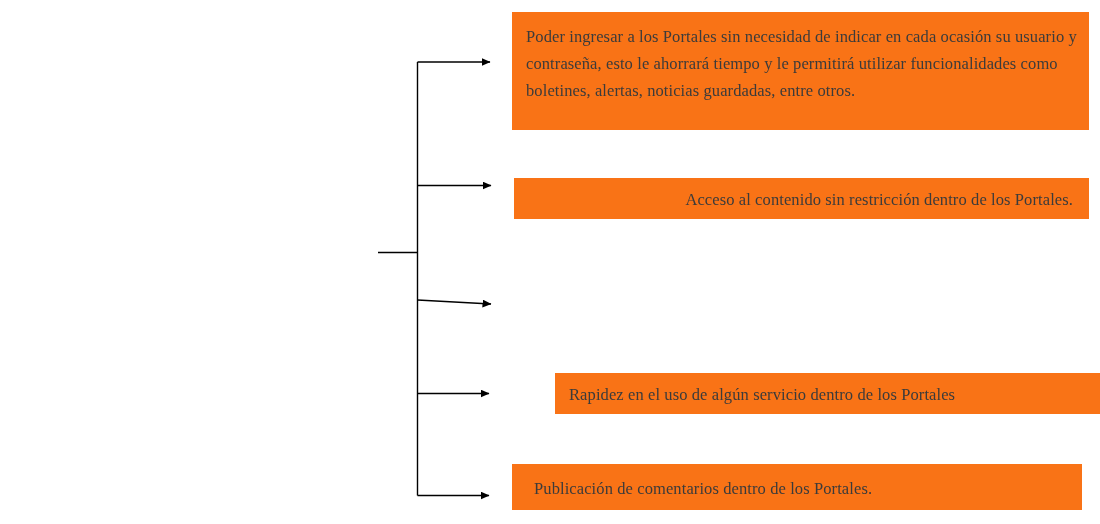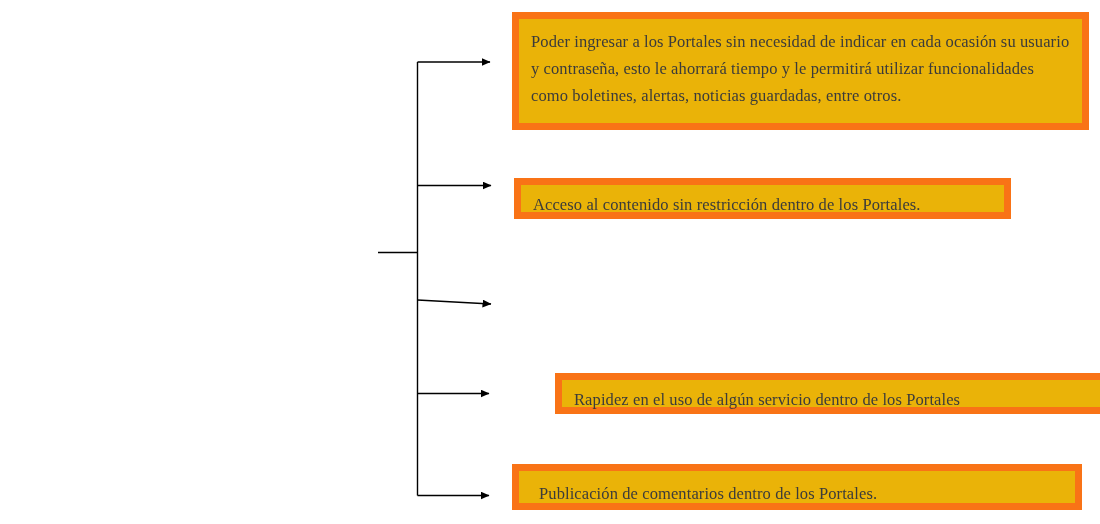--- a/index.html
+++ b/index.html
@@ -21,22 +21,22 @@
     position: absolute;
     left: 0;
     top: 0;
     width: 1100px;
     height: 524px;
     pointer-events: none;
   }
   .node {
     position: absolute;
     box-sizing: border-box;
-    border: 7px solid #f97316;
-    background: #eab308;
+    border: 2px solid #f97316;
+    background: #f97316;
     color: #3b3b3b;
     font-size: 16.5px;
     line-height: 27px;
     letter-spacing: 0.1px;
   }
   .node .node-text {
     display: block;
     white-space: pre-line;
   }
 
@@ -53,23 +53,24 @@
   #node-outcome-1 {
     left: 512px;
     top: 12px;
     width: 577px;
     height: 118px;
     padding: 9px 10px 0 12px;
   }
   #node-outcome-2 {
     left: 514px;
     top: 178px;
-    width: 497px;
+    width: 575px;
     height: 41px;
     padding: 6px 14px 0 12px;
+    text-align: right;
   }
   #node-outcome-3 {
     left: 512px;
     top: 263px;
     width: 577px;
     height: 66px;
     padding: 7px 10px 0 12px;
   }
   #node-outcome-4 {
     left: 514px;

